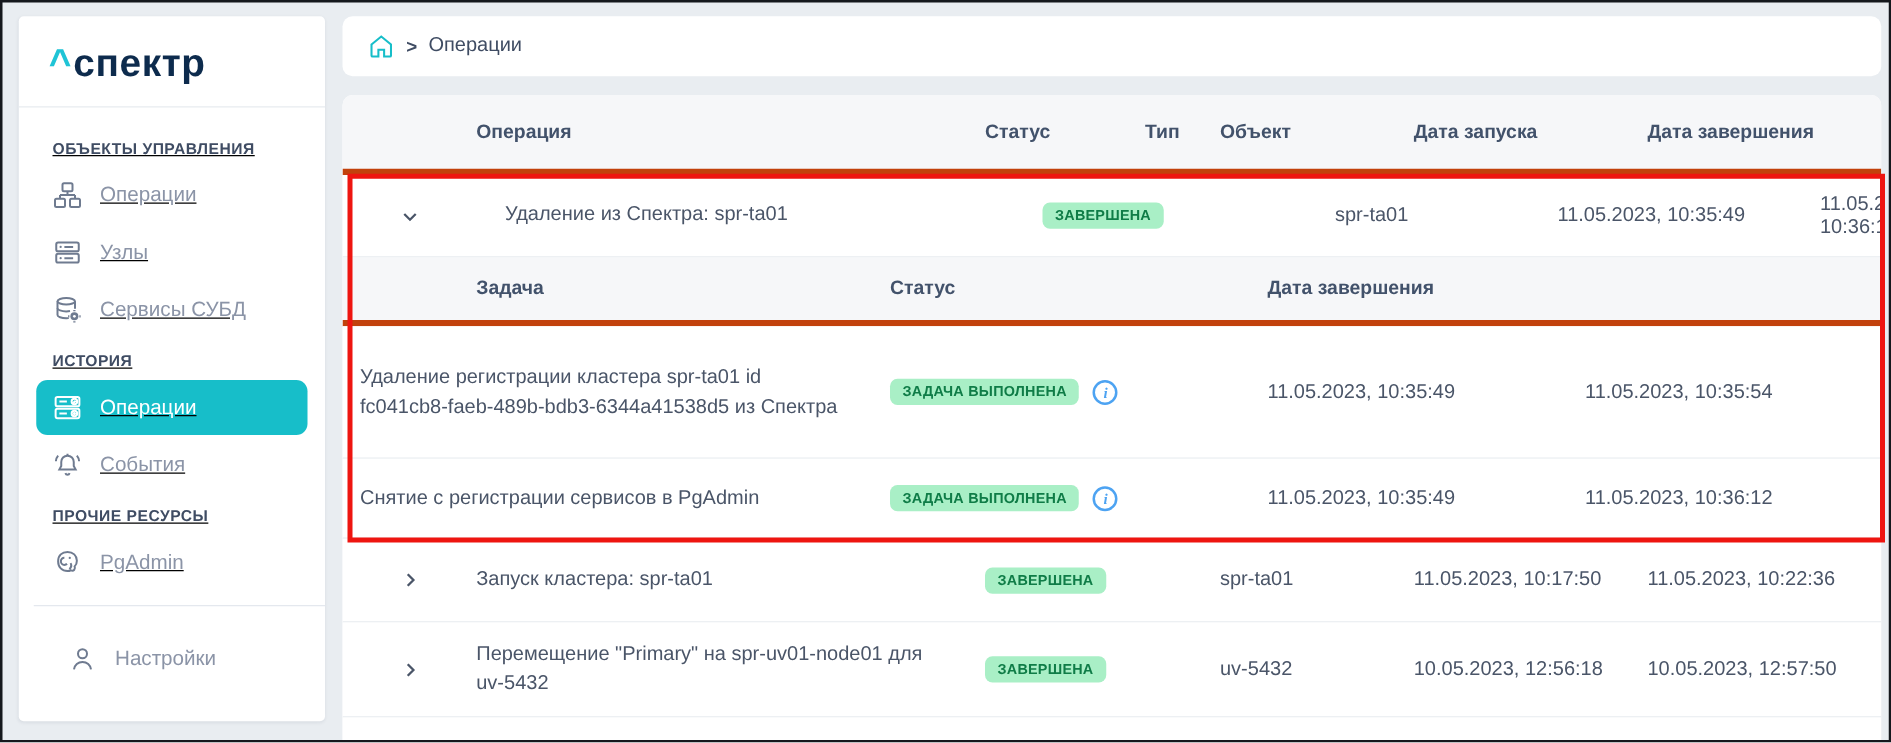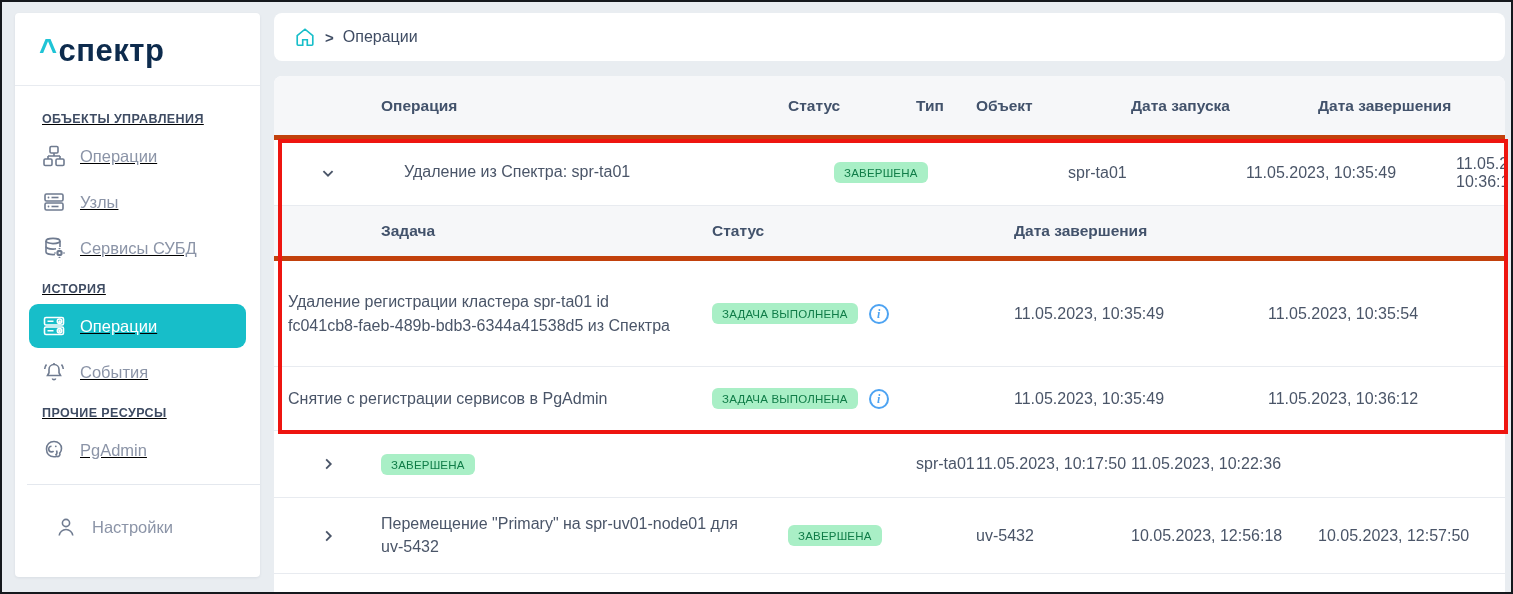--- a/index.html
+++ b/index.html
@@ -93,21 +93,21 @@
 
   .chev-cell { display:flex; justify-content:center; align-items:center; }
   .chev-btn { width:26px; height:26px; border:none; background:transparent; padding:0;
               color:#4a5568; cursor:pointer; display:flex; align-items:center; justify-content:center; }
   .op-name { padding-right:40px; line-height:1.4; }
   .n-task { padding-left:14px; padding-right:40px; line-height:1.5; }
   .n-status { display:flex; align-items:center; gap:11px; }
 
   .badge {
     display:inline-block; background:#a9efc6; color:#0f7c47;
-    font-size:11.5px; font-weight:normal; letter-spacing:.2px;
+    font-size:11.5px; font-weight:bold; letter-spacing:.2px;
     padding:5px 10px 4px; border-radius:6px; white-space:nowrap;
   }
   .info-btn {
     width:20px; height:20px; border-radius:50%;
     border:2px solid #4da3f2; color:#4da3f2; background:#fff;
     font-size:12px; font-weight:bold; line-height:16px; text-align:center;
     padding:0; cursor:pointer; font-family:"Liberation Serif", serif; font-style:italic;
   }
 
   
@@ -298,20 +298,21 @@
       </div>
 
       <div class="trow main-grid r-op2">
         <div class="chev-cell">
           <button class="chev-btn">
             <svg width="22" height="22" viewBox="0 0 24 24" fill="none" stroke="currentColor" stroke-width="2">
                 <polyline points="10,7 15,12 10,17"></polyline>
               </svg>
           </button>
         </div>
+        <div class="op-name">Запуск кластера: spr-ta01</div>
         <div><span class="badge">ЗАВЕРШЕНА</span></div>
         <div></div>
         <div>spr-ta01</div>
         <div>11.05.2023, 10:17:50</div>
         <div>11.05.2023, 10:22:36</div>
       </div>
 
       <div class="trow main-grid r-op3">
         <div class="chev-cell">
           <button class="chev-btn">

